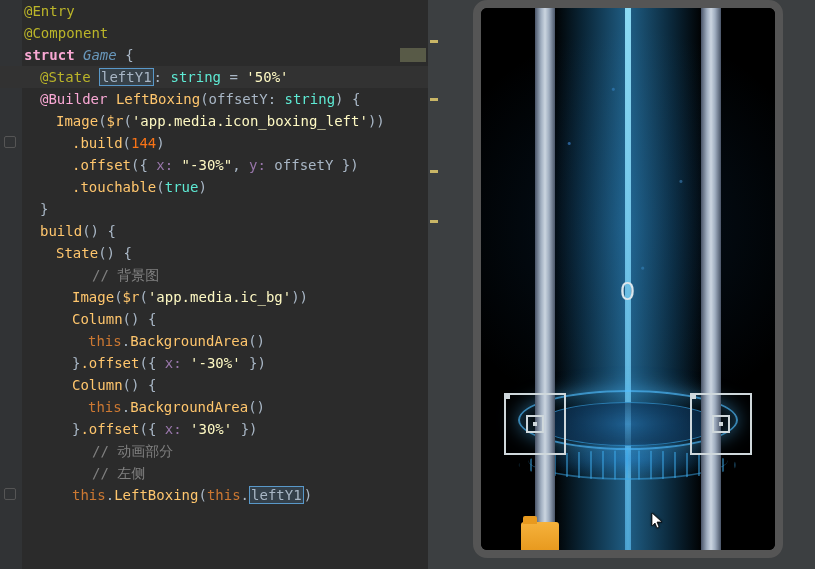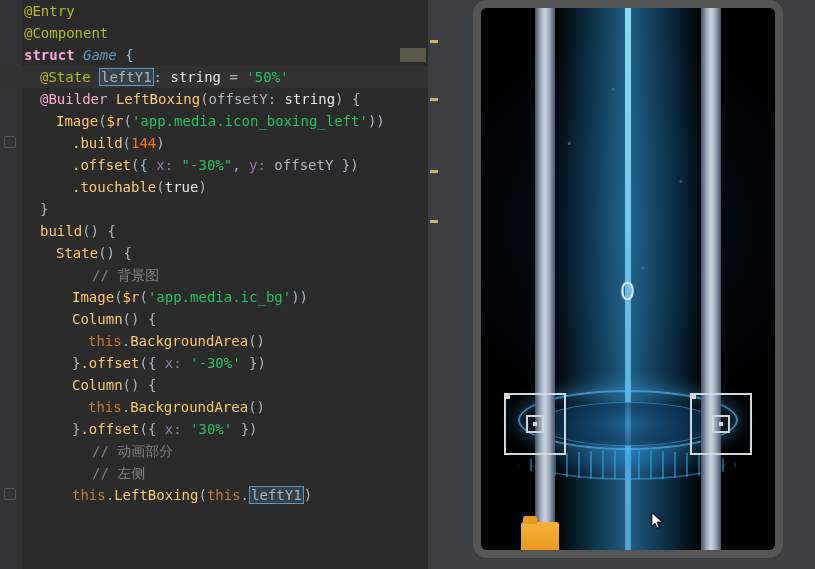--- a/index.html
+++ b/index.html
@@ -53,22 +53,22 @@
   background: #323232;
 }
 .code-line { position: relative; white-space: pre; height: 22px; }
 .kw-decorator { color: #bbb529; text-align: right; }
 .kw-struct { color: #f9a8d4; font-weight: bold; }
 .kw-state { color: #bbb529; }
 .kw-builder { color: #f9a8d4; }
 .type-name { color: #6897bb; font-style: italic; }
 .fn-name { color: #ffc66d; }
 .param { color: #a9b7c6; }
-.type { color: #e5e5e5; text-align: right; }
-.string { color: #22c55e; }
+.type { color: #5eead4; text-align: right; }
+.string { color: #fef9c3; }
 .number { color: #f97316; }
 .prop { color: #9876aa; }
 .method { color: #ffc66d; }
 .this { color: #cc7832; }
 .comment { color: #808080; margin-left: 20px; }
 .dollar { color: #ffc66d; }
 .boxed { border: 1px solid #5998c9; background: rgba(90,152,201,0.15); padding: 0 1px; }
 .boxed2 { border: 1px solid #5998c9; background: rgba(90,152,201,0.2); padding: 0 1px; }
 .brace { color: #a9b7c6; }
 .s2 { padding-left: 16px; }

